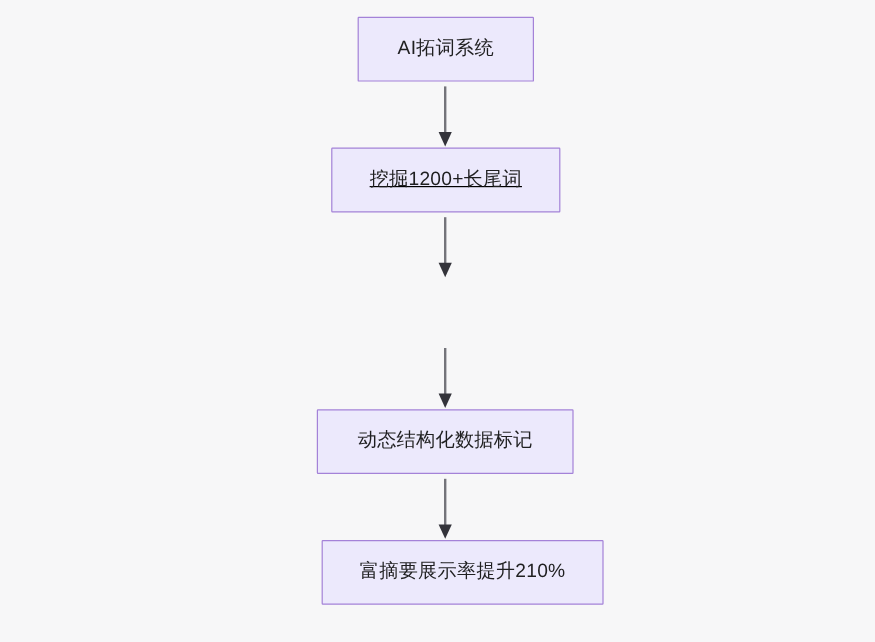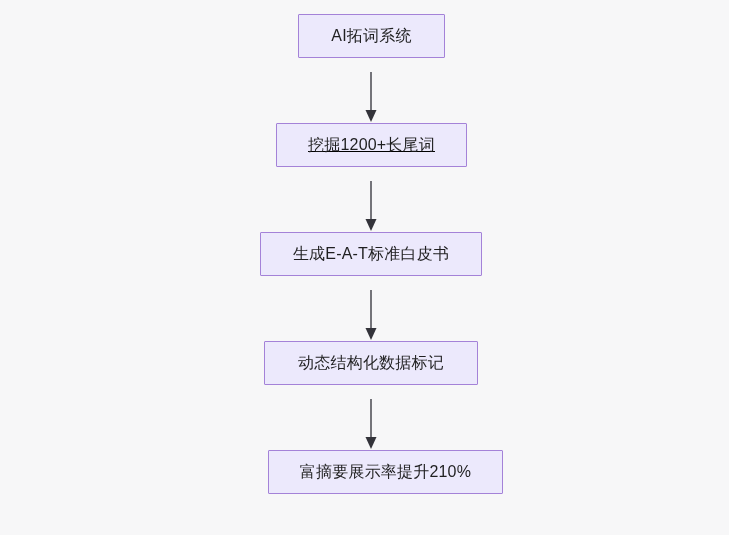--- a/index.html
+++ b/index.html
@@ -20,21 +20,21 @@
   }
   .node {
     position: absolute;
     box-sizing: border-box;
     background: #ece9fc;
     border: 1.4px solid #a482d8;
     border-radius: 1px;
     display: flex;
     align-items: center;
     justify-content: center;
-    height: 44px;
+    height: 54px;
   }
   .node-label {
     font-size: 16px;
     line-height: 1;
     color: #1f1f20;
     letter-spacing: 0.2px;
     white-space: nowrap;
   }
   .edge {
     position: absolute;
@@ -78,23 +78,20 @@
   </svg>
 
   <div class="node" id="n1" style="left: 298px; top: 14px; width: 147px;">
     <span class="node-label">AI拓词系统</span>
   </div>
 
   <div class="node" id="n2" style="left: 276px; top: 123px; width: 191px; text-decoration: underline;">
     <span class="node-label">挖掘1200+长尾词</span>
   </div>
 
-  <div class="node" id="n3" style="left: 260px; top: 232px; width: 222px;">
-    <span class="node-label">生成E-A-T标准白皮书</span>
-  </div>
 
   <div class="node" id="n4" style="left: 264px; top: 341px; width: 214px;">
     <span class="node-label">动态结构化数据标记</span>
   </div>
 
   <div class="node" id="n5" style="left: 268px; top: 450px; width: 235px;">
     <span class="node-label">富摘要展示率提升210%</span>
   </div>
 
 </div>

